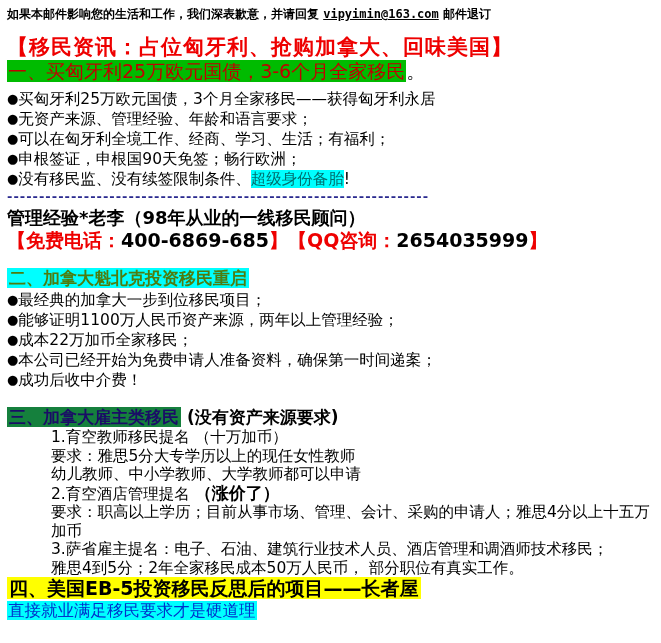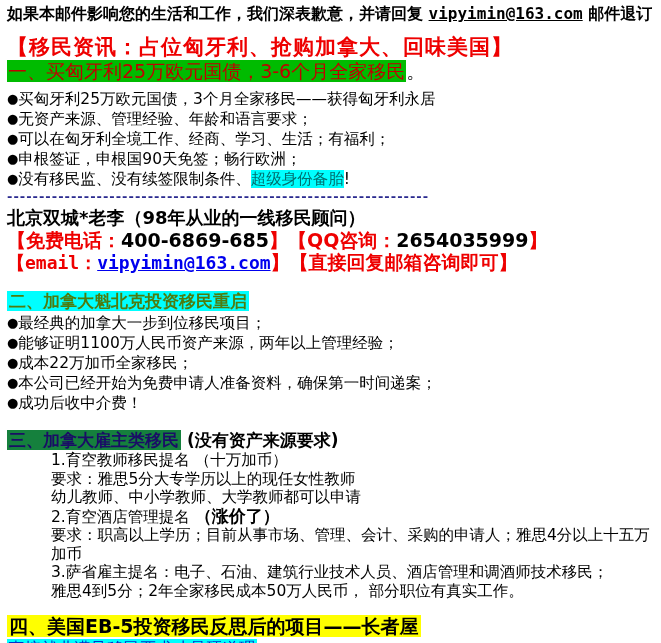--- a/index.html
+++ b/index.html
@@ -4,21 +4,21 @@
 <style>
   html,body { margin:0; padding:0; }
   body {
     width:661px; height:643px; overflow:hidden;
     background:#ffffff; color:#000;
     font-family:"DejaVu Sans","Liberation Sans",sans-serif;
   }
   .page { padding:6px 2px 0 7px; }
 
   
-  .disclaimer { font-size:16px; font-weight:bold; line-height:16px; margin-bottom:13px; }
+  .disclaimer { font-size:12px; font-weight:bold; line-height:16px; margin-bottom:13px; }
   .disclaimer a.email-link {
     font-family:"DejaVu Sans Mono","Liberation Mono",monospace;
     color:#000; text-decoration:underline; cursor:pointer;
   }
 
   
   .main-title { color:#ee0000; font-size:21px; font-weight:bold; line-height:24px; margin-bottom:1px; letter-spacing:1px; }
 
   
   .s1-title { font-size:19px; font-weight:normal; line-height:22px; margin-bottom:7px; }
@@ -51,21 +51,21 @@
   .s2 .blist { line-height:20px; }
 
   
   .s3 { margin-top:17px; }
   .s3-title { font-size:17px; font-weight:bold; line-height:21px; }
   .s3-title .hl { background:#15803d; color:#1a0d66; padding:0 2px; }
   .s3-body { font-size:15.5px; line-height:18.5px; font-weight:normal;margin-left:44px; }
   .s3-body .bold { font-weight:bold; font-size:17px; }
 
   
-  .s4 { margin-top:15px; }
+  .s4 { }
   .s4-title { font-size:19px; font-weight:bold; line-height:23px; margin-bottom:1px; }
   .s4-title .hl { background:#ffff00; color:#000; padding:0 2px; }
   .s4-subtitle { font-size:16.5px; line-height:19px; margin-bottom:3px; }
   .s4-subtitle .hl { background:#00ffff; color:#0033cc; padding:0 1px; }
   .s4 .blist { line-height:19.5px; }
 </style>
 </head>
 <body>
 
 <div class="page">
@@ -83,26 +83,23 @@
   <div class="blist">
     <div class="row"><span class="bullet-glyph">●</span><span>买匈牙利25万欧元国债，3个月全家移民——获得匈牙利永居</span></div>
     <div class="row"><span class="bullet-glyph">●</span><span>无资产来源、管理经验、年龄和语言要求；</span></div>
     <div class="row"><span class="bullet-glyph">●</span><span>可以在匈牙利全境工作、经商、学习、生活；有福利；</span></div>
     <div class="row"><span class="bullet-glyph">●</span><span>申根签证，申根国90天免签；畅行欧洲；</span></div>
     <div class="row"><span class="bullet-glyph">●</span><span>没有移民监、没有续签限制条件、</span><span class="hl-cyan-inline">超级身份备胎</span><span>!</span></div>
   </div>
 
   <div class="separator">------------------------------------------------------------------</div>
 
-  <div class="contact-name">北京双城*老李（98年从业的一线移民顾问）</div>
+  <div class="contact-name">管理经验*老李（98年从业的一线移民顾问）</div>
   <div class="contact-line">
     <span>【免费电话：</span><span class="black-num">400-6869-685</span><span>】</span><span>【QQ咨询：</span><span class="black-num">2654035999</span><span>】</span>
-  </div>
-  <div class="contact-line">
-    <span class="mono">【email：</span><a class="mail">vipyimin@163.com</a><span>】</span><span>【直接回复邮箱咨询即可】</span>
   </div>
 
   <div class="s2">
     <div class="s2-title">
       <span class="hl">二、加拿大魁北克投资移民重启</span>
     </div>
     <div class="blist">
       <div class="row"><span class="bullet-glyph">●</span><span>最经典的加拿大一步到位移民项目；</span></div>
       <div class="row"><span class="bullet-glyph">●</span><span>能够证明1100万人民币资产来源，两年以上管理经验；</span></div>
       <div class="row"><span class="bullet-glyph">●</span><span>成本22万加币全家移民；</span></div>

